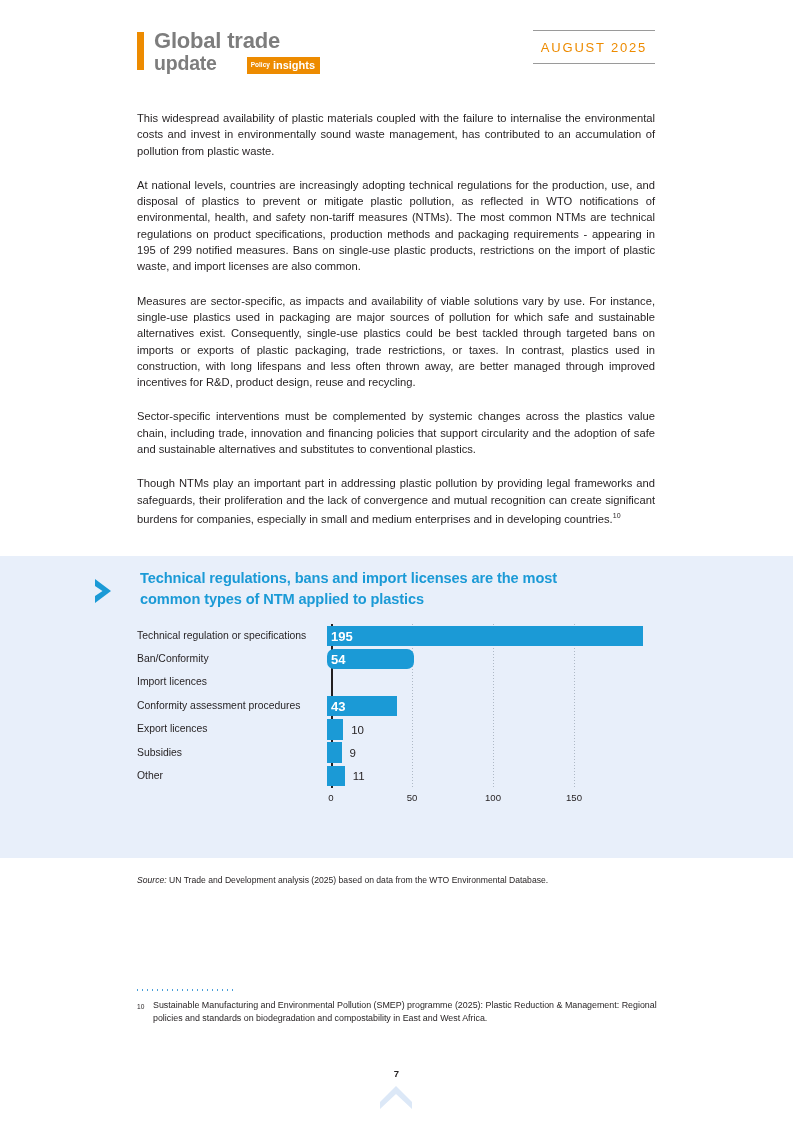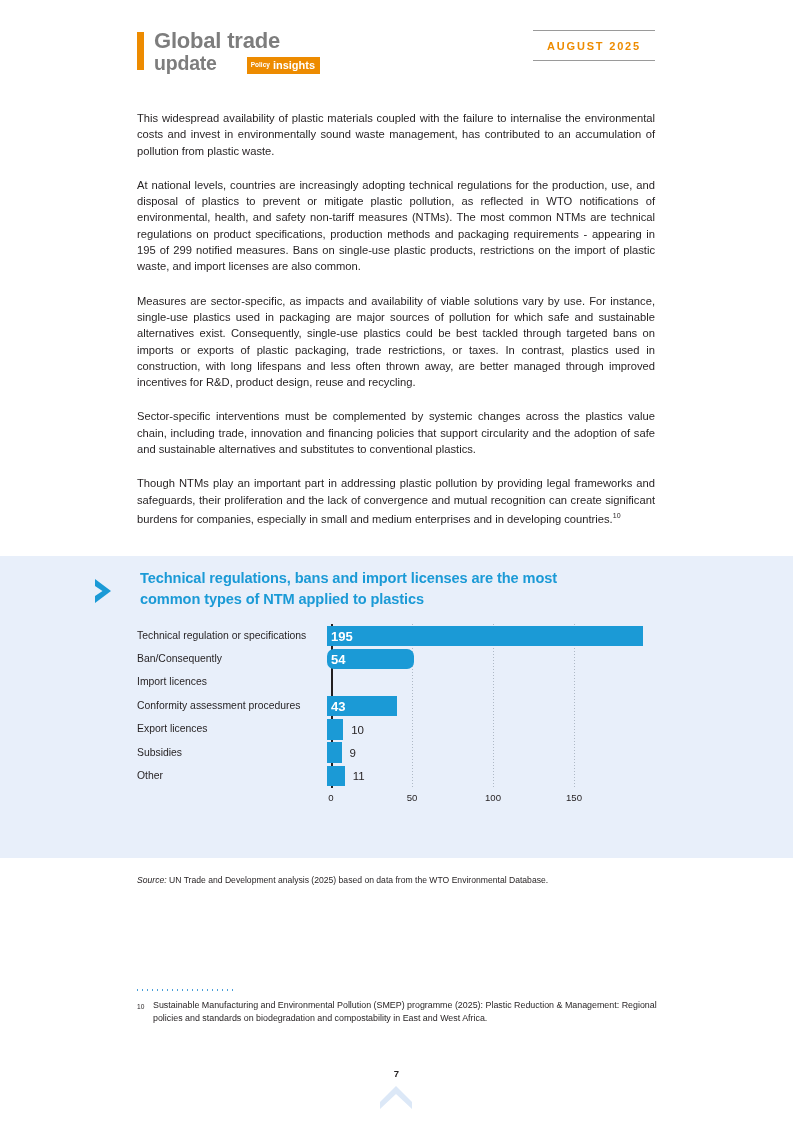--- a/index.html
+++ b/index.html
@@ -87,22 +87,22 @@
     top: 30px;
     width: 122px;
     text-align: center;
   }
   .datebox .rule {
     height: 1px;
     background: #9a9a9a;
     width: 100%;
   }
   .datebox .date-text {
-    font-size: 11px;
-    font-weight: bold;
+    font-size: 13px;
+    font-weight: normal;
     letter-spacing: 1.8px;
     color: #ED8B00;
     padding: 9px 0 8px 0;
   }
 
   
   .content {
     position: absolute;
     left: 137px;
     top: 110px;
@@ -349,21 +349,21 @@
     <div id="rows">
         <div class="row">
           <div class="row-label">Technical regulation or specifications</div>
           <div class="bar-area">
             <div class="bar" style="width: 315.9px; background: rgb(27, 154, 214);">
               <div class="bar-value-in">195</div>
             </div>
           </div>
         </div>
         <div class="row">
-          <div class="row-label">Ban/Consequently</div>
+          <div class="row-label">Ban/Conformity</div>
           <div class="bar-area">
             <div class="bar" style="width: 87.48px; background: rgb(27, 154, 214); border-radius: 7px;">
               <div class="bar-value-in">54</div>
             </div>
           </div>
         </div>
         <div class="row">
           <div class="row-label">Import licences</div>
         </div>
         <div class="row">

